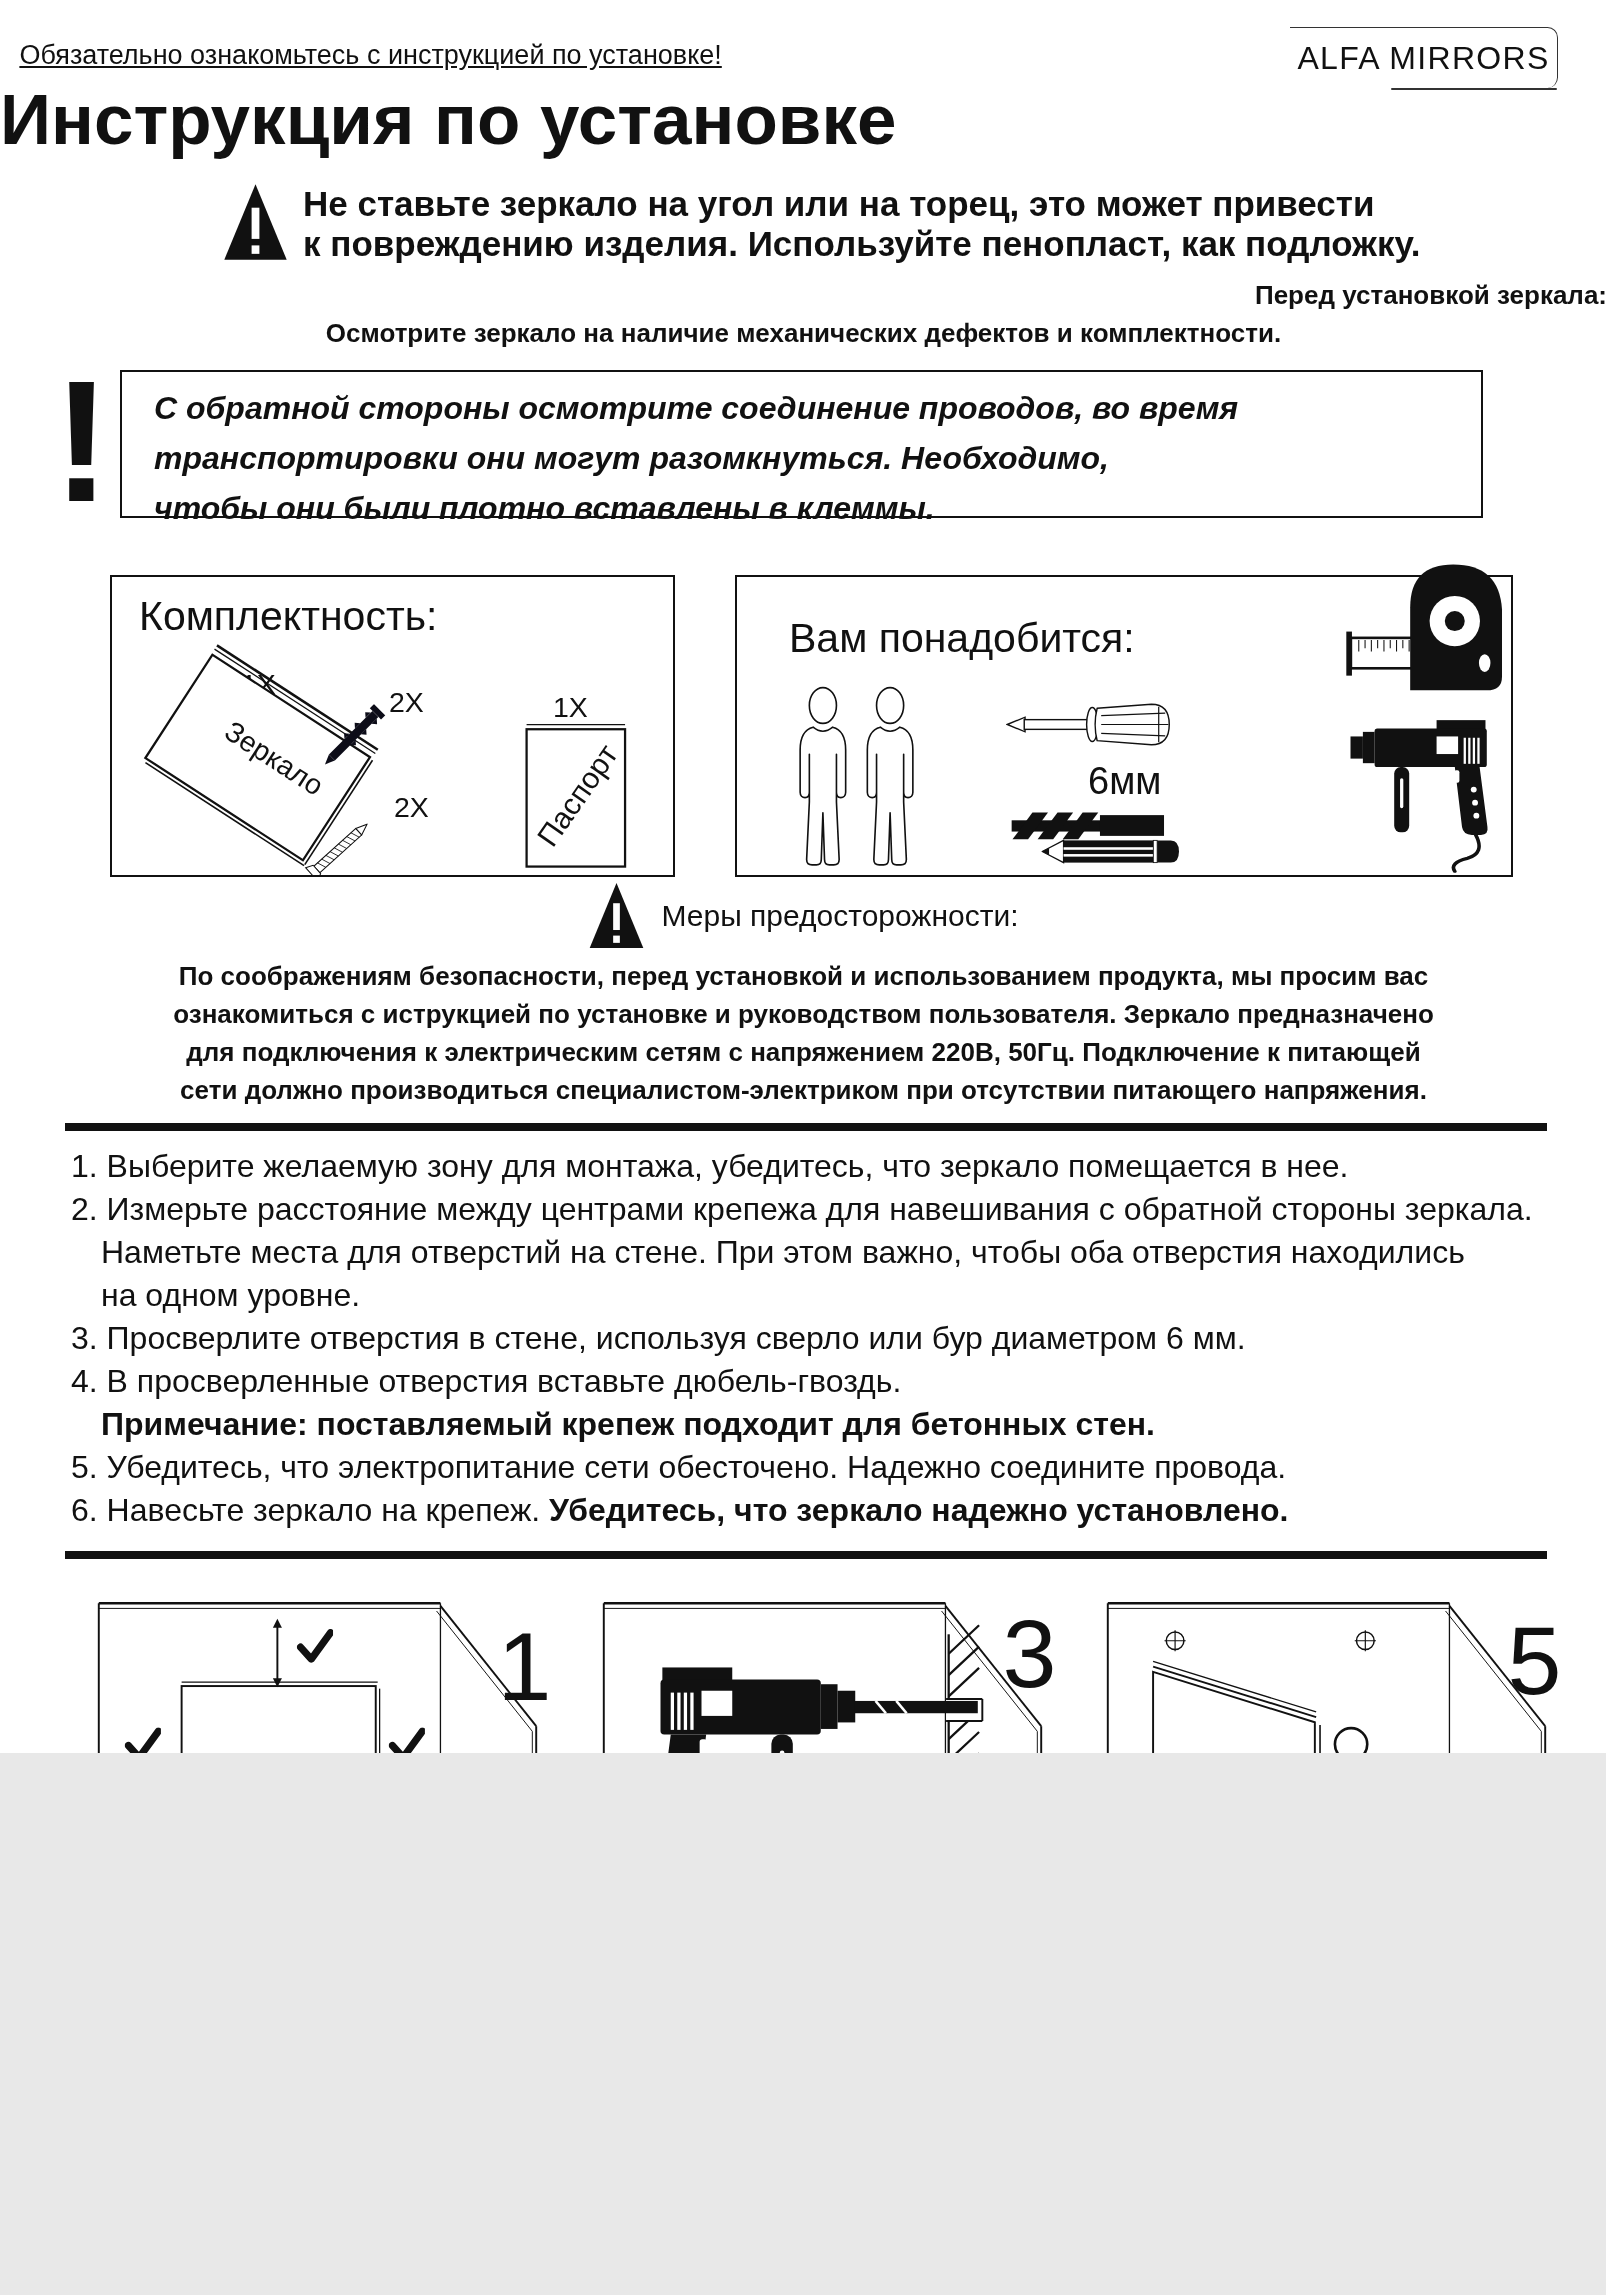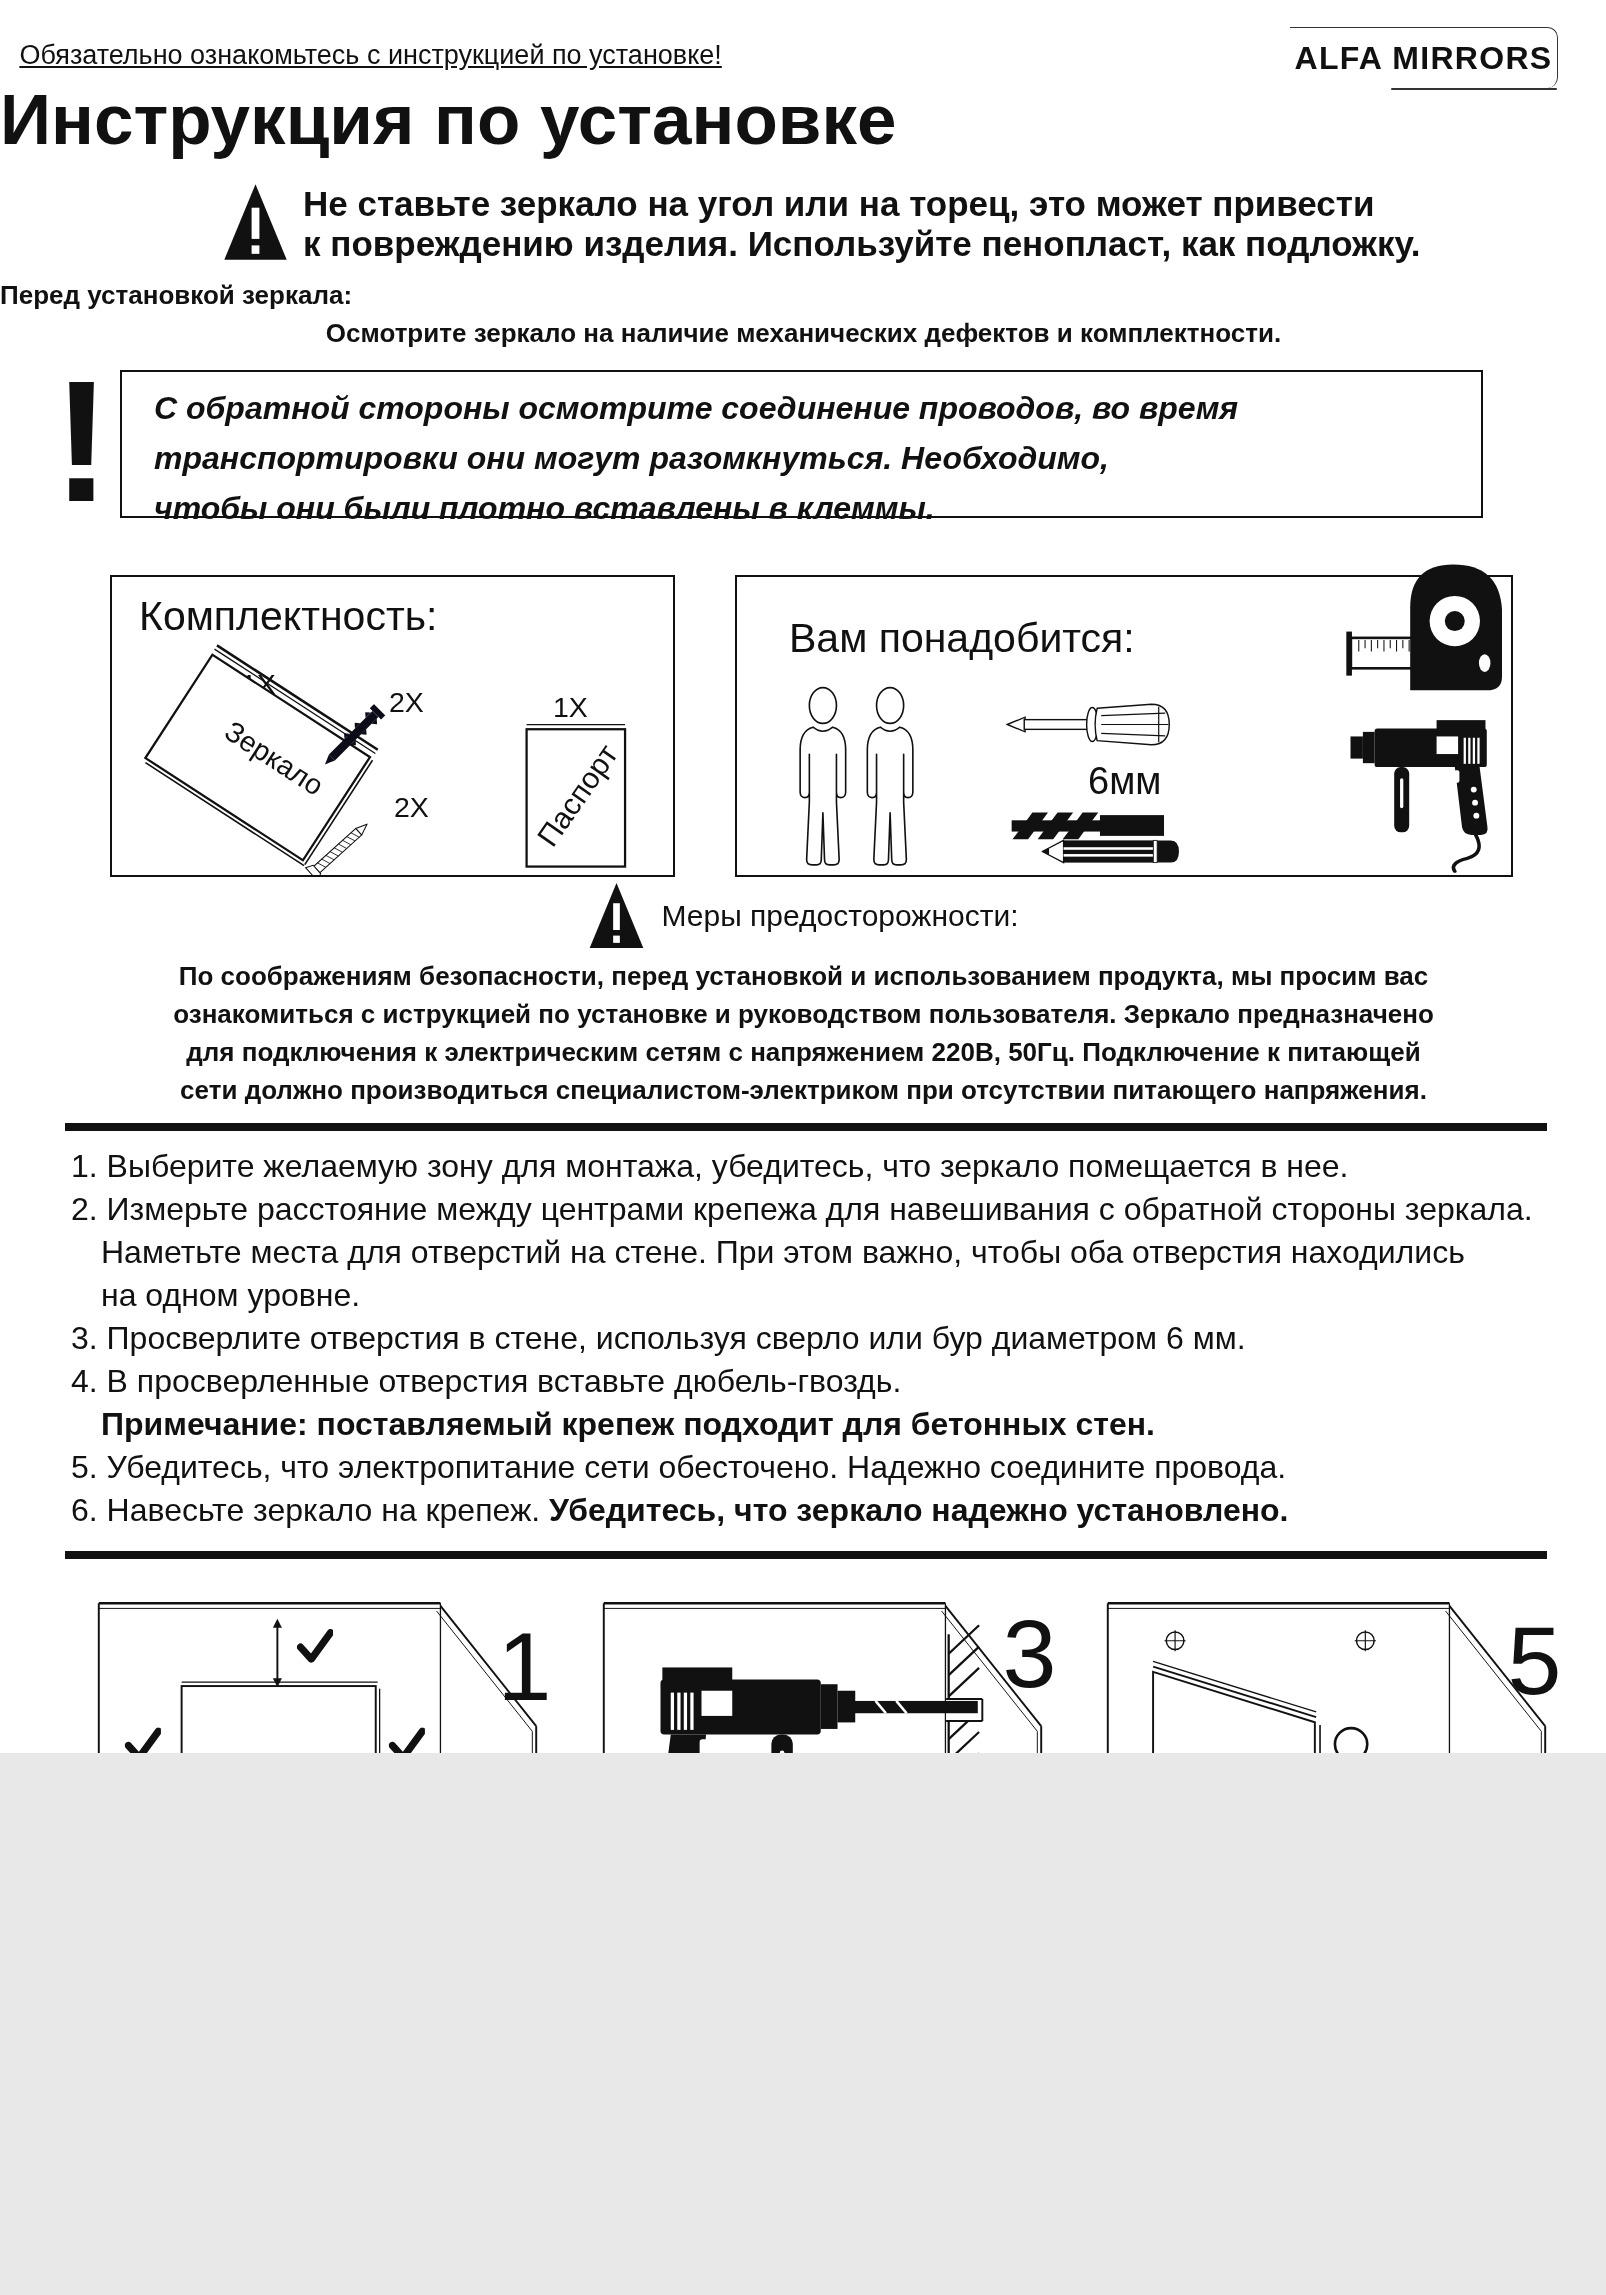--- a/index.html
+++ b/index.html
@@ -5,27 +5,27 @@
   html,body{margin:0;padding:0;background:#e8e8e8;}
   #page{
     position:relative;width:1607px;height:1753px;background:#ffffff;
     font-family:"Liberation Sans","DejaVu Sans",sans-serif;color:#111;
     overflow:hidden;
   }
   .abs{position:absolute;}
   
   .note{left:19.4px;top:40px;font-size:27px;text-decoration:underline;white-space:nowrap;}
   .logo{left:1290px;top:27px;width:267px;height:60px;border-top:1.9px solid #333;border-right:1.9px solid #333;
-        border-radius:0 10.4px 10.4px 0;text-align:center;line-height:60px;font-size:32px;font-weight:700;letter-spacing:1.3px;white-space:nowrap;}
+        border-radius:0 10.4px 10.4px 0;text-align:center;line-height:60px;font-size:32px;font-weight:400;letter-spacing:1.3px;white-space:nowrap;}
   .logo::after{content:"";position:absolute;right:0;bottom:-1.9px;width:62%;height:1.9px;background:#333;border-radius:1.3px;}
   .title{left:0;top:79px;width:100%;text-align:left;font-size:71px;font-weight:700;white-space:nowrap;}
   
   .warn1-tri{left:223px;top:183px;}
   .warn1-text{left:303px;top:184px;font-size:35px;font-weight:700;line-height:40px;white-space:nowrap;}
-  .pre-head{left:0;top:280px;width:100%;text-align:left;font-size:26px;font-weight:700;}
+  .pre-head{left:0;top:280px;width:100%;text-align:right;font-size:26px;font-weight:700;}
   .pre-text{left:0;top:318px;width:100%;text-align:center;font-size:26px;font-weight:700;}
   
   .bang{left:53px;top:355px;font-size:172px;font-weight:700;line-height:172px;}
   .tbox{left:120px;top:370px;width:1359px;height:144px;border:2.6px solid #111;}
   .tbox-text{left:154px;top:383px;font-size:32px;font-weight:700;font-style:italic;line-height:50px;white-space:nowrap;}
   
   .kitbox{left:110px;top:575px;width:561px;height:298px;border:2.6px solid #111;}
   .toolbox{left:735px;top:575px;width:774px;height:298px;border:2.6px solid #111;}
   .boxtitle{font-size:41px;white-space:nowrap;}
   .qty{font-size:28.5px;white-space:nowrap;}

